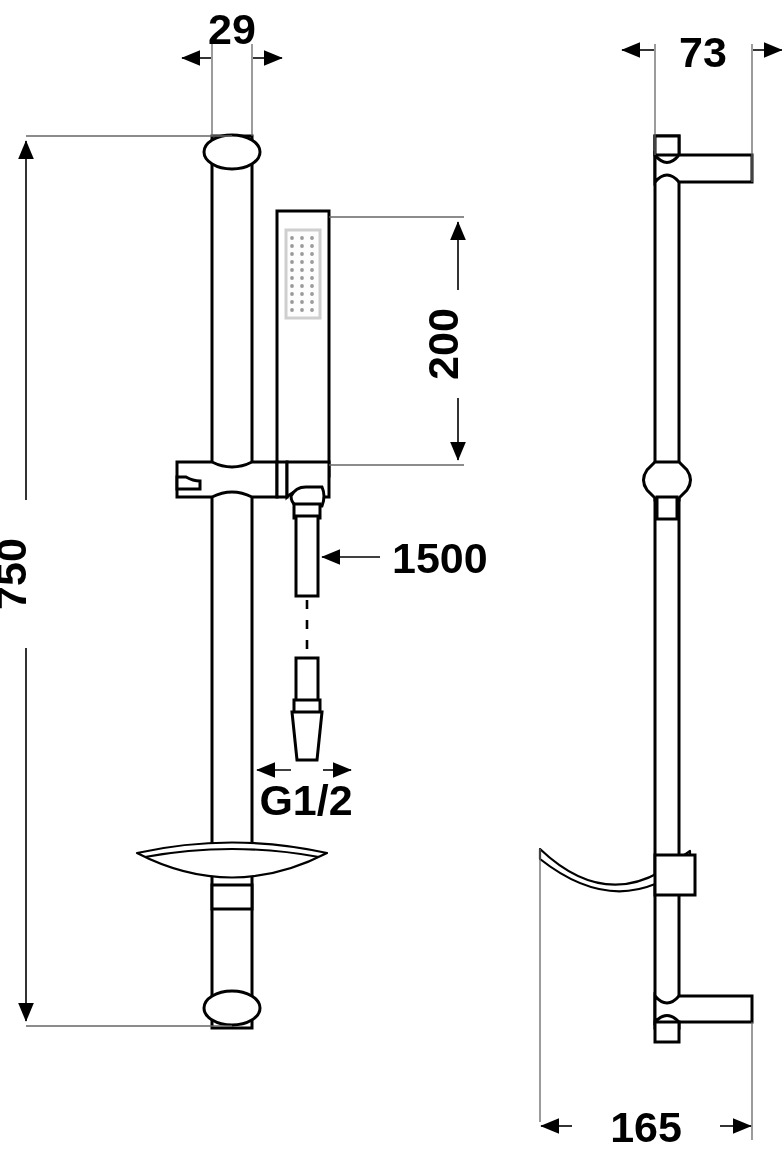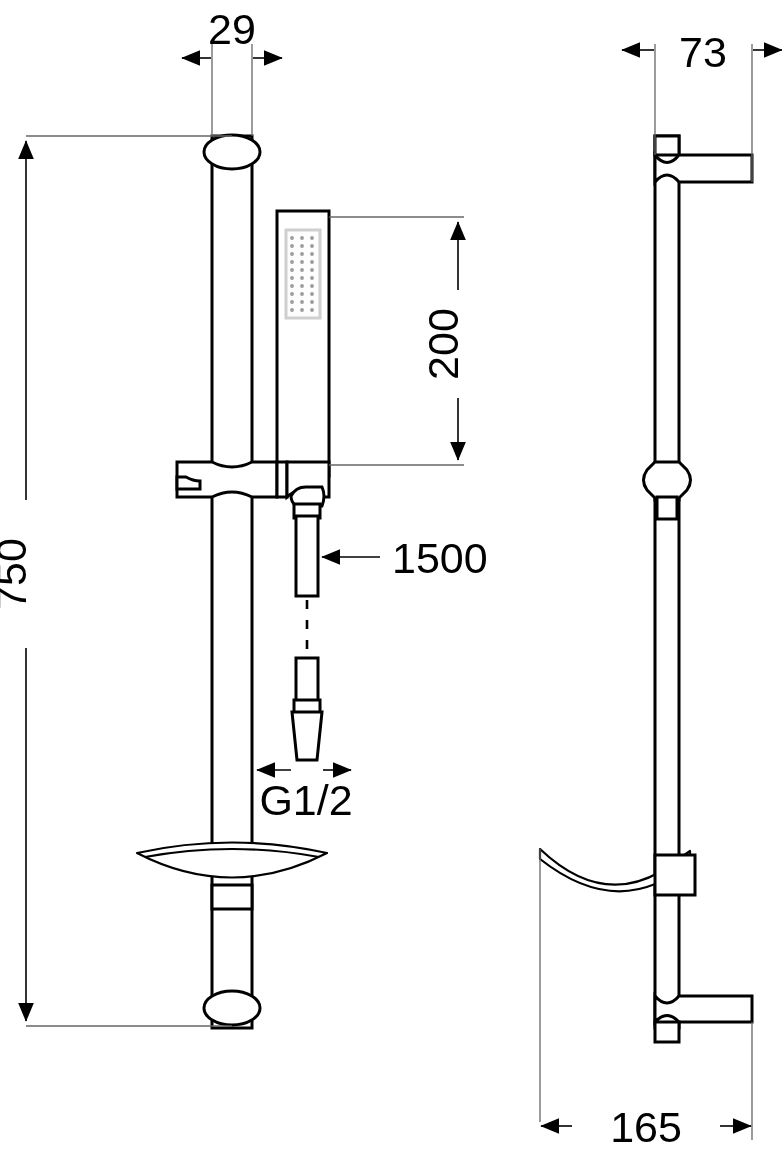--- a/index.html
+++ b/index.html
@@ -10,20 +10,21 @@
   }
   body {
     font-family: "Liberation Sans", sans-serif;
   }
   #drawing-root {
     position: relative;
     width: 782px;
     height: 1161px;
     background: #ffffff;
     overflow: hidden;
+    font-weight: bold;
   }
   svg#tech-drawing {
     display: block;
     width: 782px;
     height: 1161px;
   }
   .outline {
     fill: #ffffff;
     stroke: #000000;
     stroke-width: 3;

